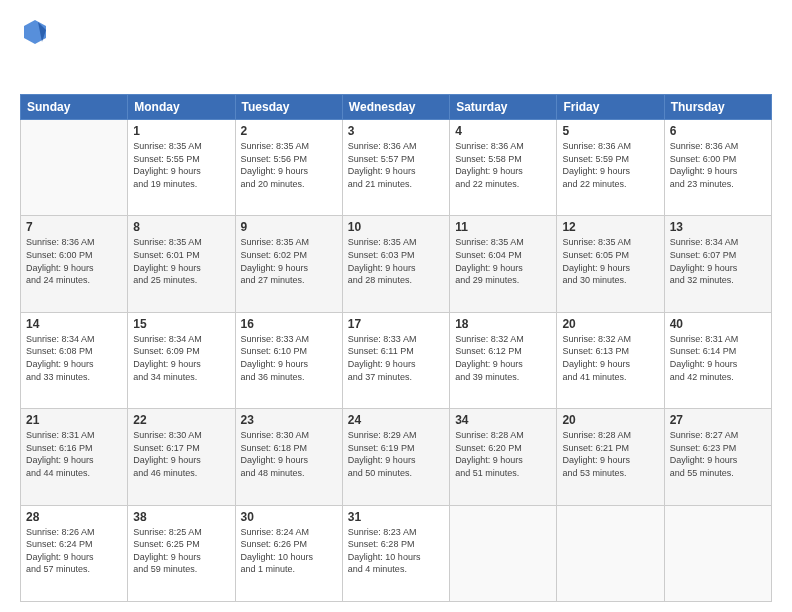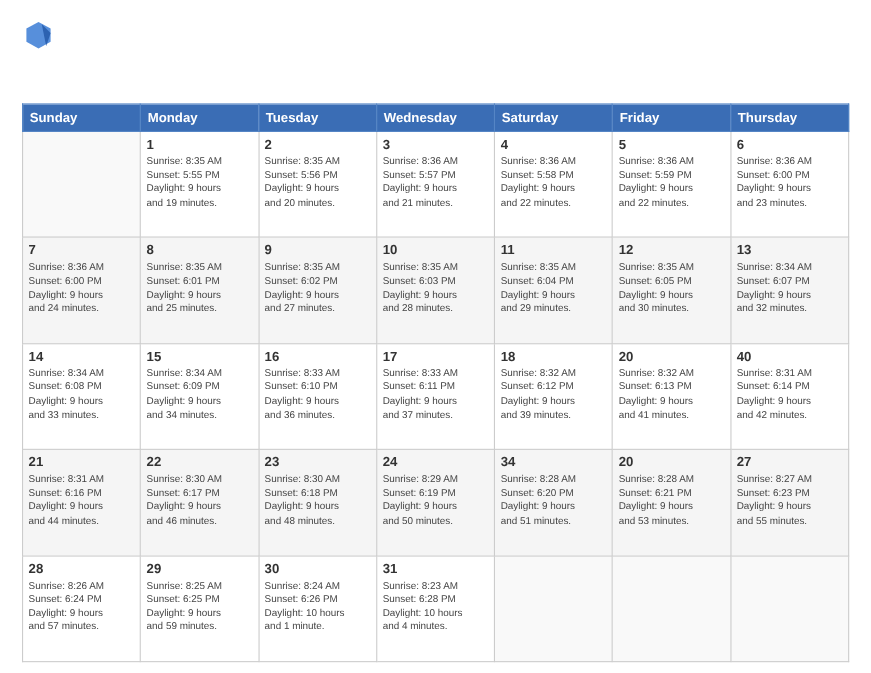--- a/index.html
+++ b/index.html
@@ -259,21 +259,21 @@
               <span class="day-num">27</span>
               <div class="day-info">Sunrise: 8:27 AM<br>Sunset: 6:23 PM<br>Daylight: 9 hours<br>and 55 minutes.</div>
             </td>
           </tr>
           <tr>
             <td>
               <span class="day-num">28</span>
               <div class="day-info">Sunrise: 8:26 AM<br>Sunset: 6:24 PM<br>Daylight: 9 hours<br>and 57 minutes.</div>
             </td>
             <td>
-              <span class="day-num">29</span>
+              <span class="day-num">38</span>
               <div class="day-info">Sunrise: 8:25 AM<br>Sunset: 6:25 PM<br>Daylight: 9 hours<br>and 59 minutes.</div>
             </td>
             <td>
               <span class="day-num">30</span>
               <div class="day-info">Sunrise: 8:24 AM<br>Sunset: 6:26 PM<br>Daylight: 10 hours<br>and 1 minute.</div>
             </td>
             <td>
               <span class="day-num">31</span>
               <div class="day-info">Sunrise: 8:23 AM<br>Sunset: 6:28 PM<br>Daylight: 10 hours<br>and 4 minutes.</div>
             </td>

